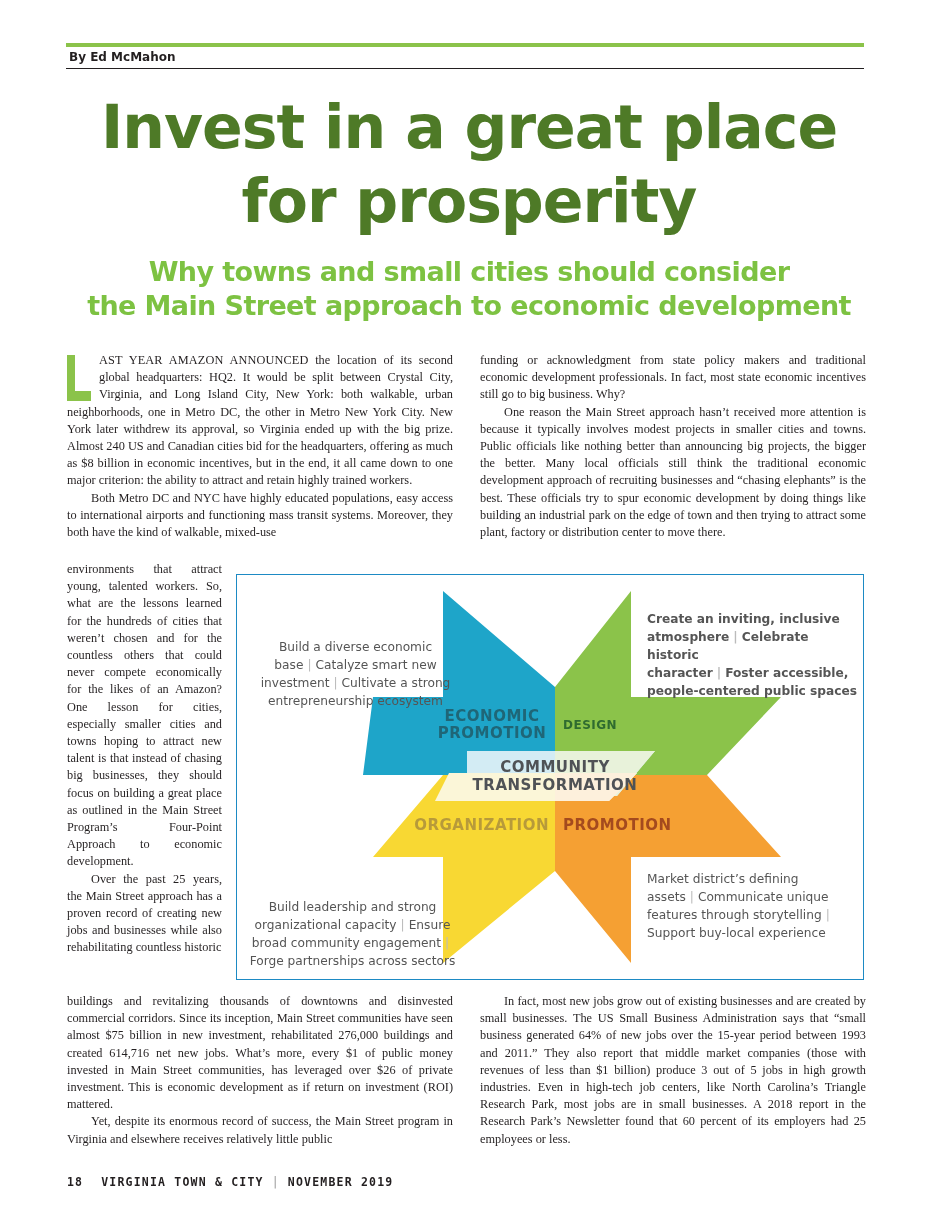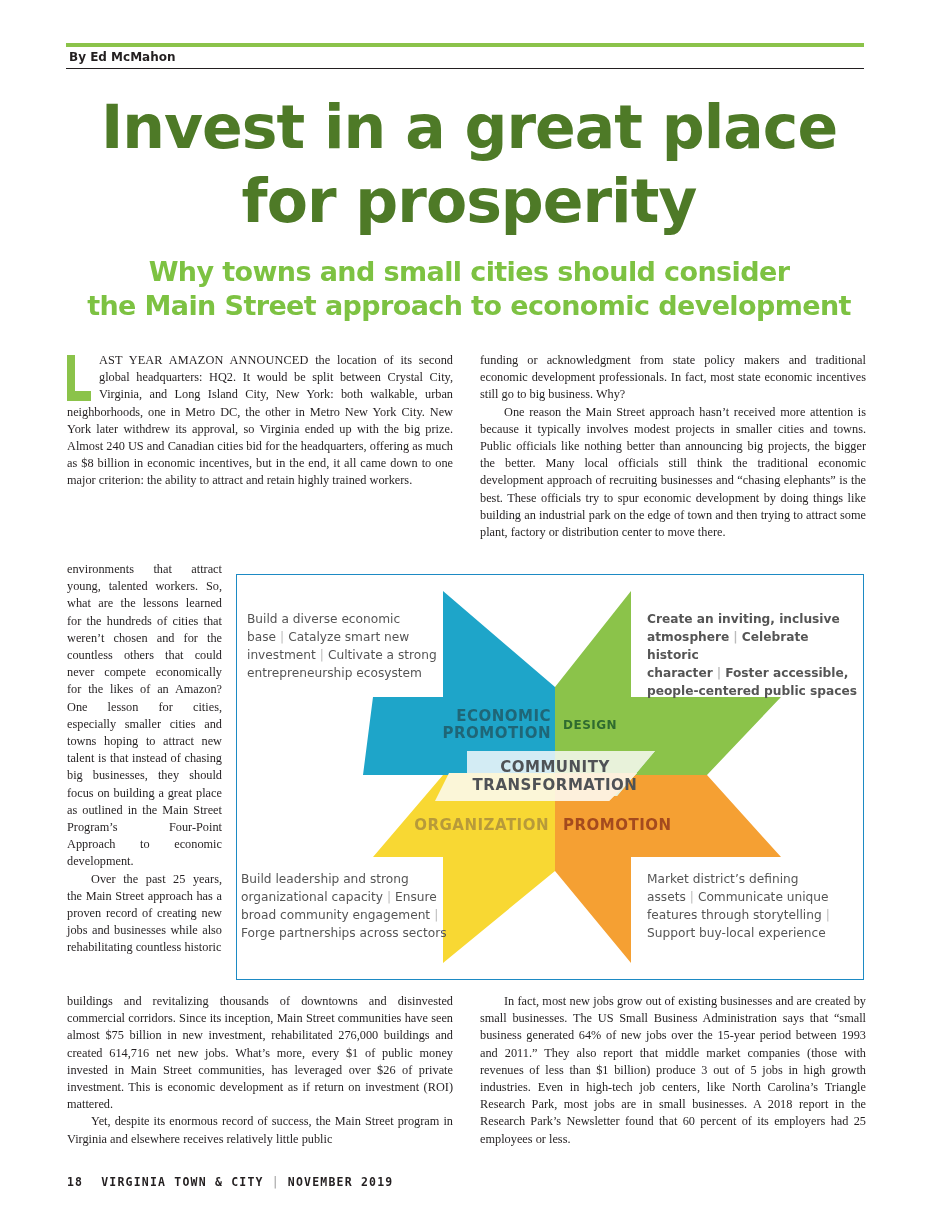--- a/index.html
+++ b/index.html
@@ -16,21 +16,21 @@
   .col { position:absolute; font-size:12.3px; line-height:17.2px; text-align:justify; }
   .col p { margin:0; text-indent:24px; }
   .col p.noindent { text-indent:0; }
   .dropcap { float:left; width:26px; height:46px; margin:3px 6px 0 0; position:relative; }
   .dropcap span { position:absolute; left:0; top:0; width:8px; height:46px; background:#8bc34a; }
   .dropcap span.foot { top:36px; width:24px; height:10px; }
   .smallcaps { letter-spacing:0.1px; }
   .figure { position:absolute; left:236px; top:574px; width:626px; height:404px; border:1.5px solid #1d8ac4; background:#fff; }
   .figure svg { position:absolute; left:0; top:0; }
   .ftext { position:absolute; font-family:"DejaVu Sans", sans-serif; font-size:12.2px; line-height:18px; color:#555; }
-  .ftext.r { text-align:left; }
+  .ftext.r { text-align:center;margin-top:28px; }
   .ftext .sep { color:#bbb; padding:0 4px; }
   .footer { position:absolute; left:67px; top:1175px; font-family:"DejaVu Sans Mono", monospace; font-size:11.5px; letter-spacing:1.2px; color:#231f20; }
   .footer .pg { font-weight:bold; margin-right:18px; }
   .footer .bar { color:#999; padding:0 8px; }
   .footer .name, .footer .date { font-weight:bold; }
 </style>
 </head>
 <body>
 
 <div class="topbar"></div>
@@ -42,20 +42,21 @@
 <div class="subtitle l1">Why towns and small cities should consider</div>
 <div class="subtitle l2">the Main Street approach to economic development</div>
 
 <div class="col" style="left:67px; top:352px; width:386px;">
   <p class="noindent">
     <span class="dropcap">
         <span></span>
         <span class="foot"></span>
       </span><span class="smallcaps">AST YEAR AMAZON ANNOUNCED</span><span> the location of its second global headquarters: HQ2. It would be split between Crystal City, Virginia, and Long Island City, New York: both walkable, urban neighborhoods, one in Metro DC, the other in Metro New York City. New York later withdrew its approval, so Virginia ended up with the big prize. Almost 240 US and Canadian cities bid for the headquarters, offering as much as $8 billion in economic incentives, but in the end, it all came down to one major criterion: the ability to attract and retain highly trained workers.</span>
   </p>
+  <p>Both Metro DC and NYC have highly educated populations, easy access to international airports and functioning mass transit systems. Moreover, they both have the kind of walkable, mixed-use</p>
 </div>
 
 <div class="col" style="left:67px; top:561px; width:155px;">
   <p class="noindent">environments that attract young, talented workers. So, what are the lessons learned for the hundreds of cities that weren’t chosen and for the countless others that could never compete economically for the likes of an Amazon? One lesson for cities, especially smaller cities and towns hoping to attract new talent is that instead of chasing big businesses, they should focus on building a great place as outlined in the Main Street Program’s Four-Point Approach to economic development.</p>
   <p>Over the past 25 years, the Main Street approach has a proven record of creating new jobs and businesses while also rehabilitating countless historic</p>
 </div>
 
 <div class="col" style="left:67px; top:993px; width:386px;">
   <p class="noindent">buildings and revitalizing thousands of downtowns and disinvested commercial corridors. Since its inception, Main Street communities have seen almost $75 billion in new investment, rehabilitated 276,000 buildings and created 614,716 net new jobs. What’s more, every $1 of public money invested in Main Street communities, has leveraged over $26 of private investment. This is economic development as if return on investment (ROI) mattered.</p>
   <p>Yet, despite its enormous record of success, the Main Street program in Virginia and elsewhere receives relatively little public</p>
@@ -81,21 +82,21 @@
     <polygon points="318,200 318,296 206,388 206,282 136,282 206,200" fill="#f8d833"></polygon>
 
     <polygon points="318,200 318,296 394,388 394,282 544,282 470,200" fill="#f5a033"></polygon>
 
     <polygon points="230,176 418,176 380,221 230,221" fill="#d3ecf4"></polygon>
     <polygon points="318,176 418,176 380,221 318,221" fill="#e8f2da"></polygon>
     <polygon points="212,198 400,198 372,226 198,226" fill="#fbf6d8"></polygon>
     <polygon points="318,198 400,198 372,226 318,226" fill="#fdf0dc"></polygon>
   </svg>
 
-  <div class="ftext" style="left:196px; top:133px; width:118px; text-align:right; font-weight:bold; font-size:15px; line-height:17px; color:#1f6677; letter-spacing:0.5px;">
+  <div class="ftext" style="left:196px; top:133px; width:118px; text-align:center; font-weight:bold; font-size:15px; line-height:17px; color:#1f6677; letter-spacing:0.5px;">
     <div>ECONOMIC</div>
     <div>PROMOTION</div>
   </div>
   <div class="ftext" style="left:326px; top:142px; font-weight:bold; font-size:12px; line-height:17px; color:#2f6b2f; letter-spacing:0.5px;">DESIGN</div>
   <div class="ftext" style="left:200px; top:183px; width:236px; text-align:center; font-weight:bold; font-size:15px; line-height:18px; color:#4f5256; letter-spacing:0.5px;">
     <div>COMMUNITY</div>
     <div>TRANSFORMATION</div>
   </div>
   <div class="ftext" style="left:172px; top:242px; width:140px; text-align:right; font-weight:bold; font-size:15px; line-height:17px; color:#b79a3a; letter-spacing:0.5px;">ORGANIZATION</div>
   <div class="ftext" style="left:326px; top:242px; font-weight:bold; font-size:15px; line-height:17px; color:#a44a1e; letter-spacing:0.5px;">PROMOTION</div>

